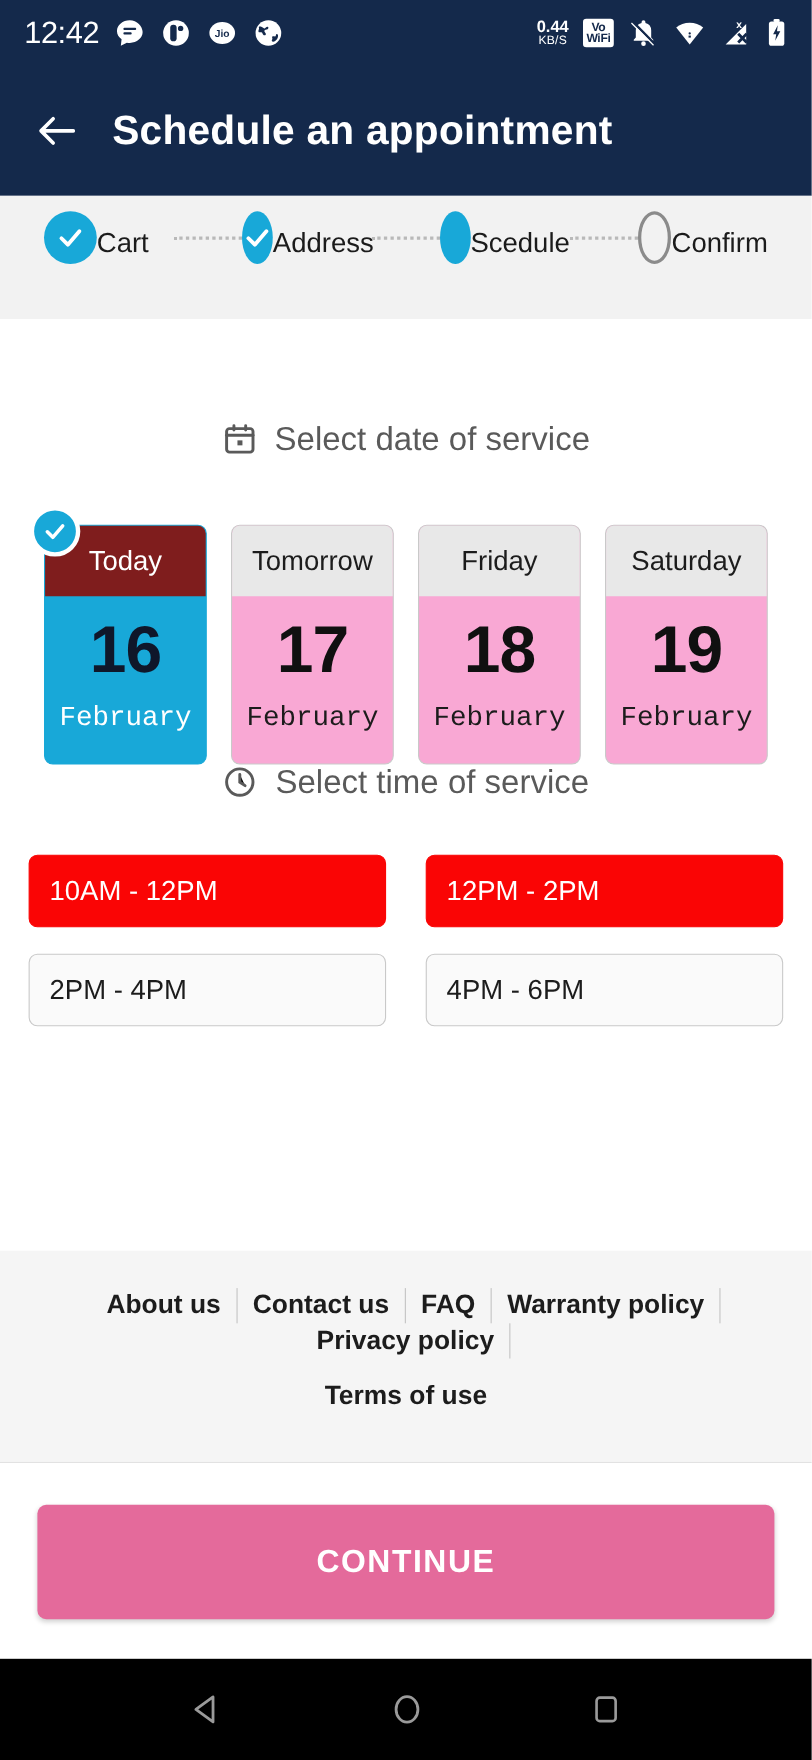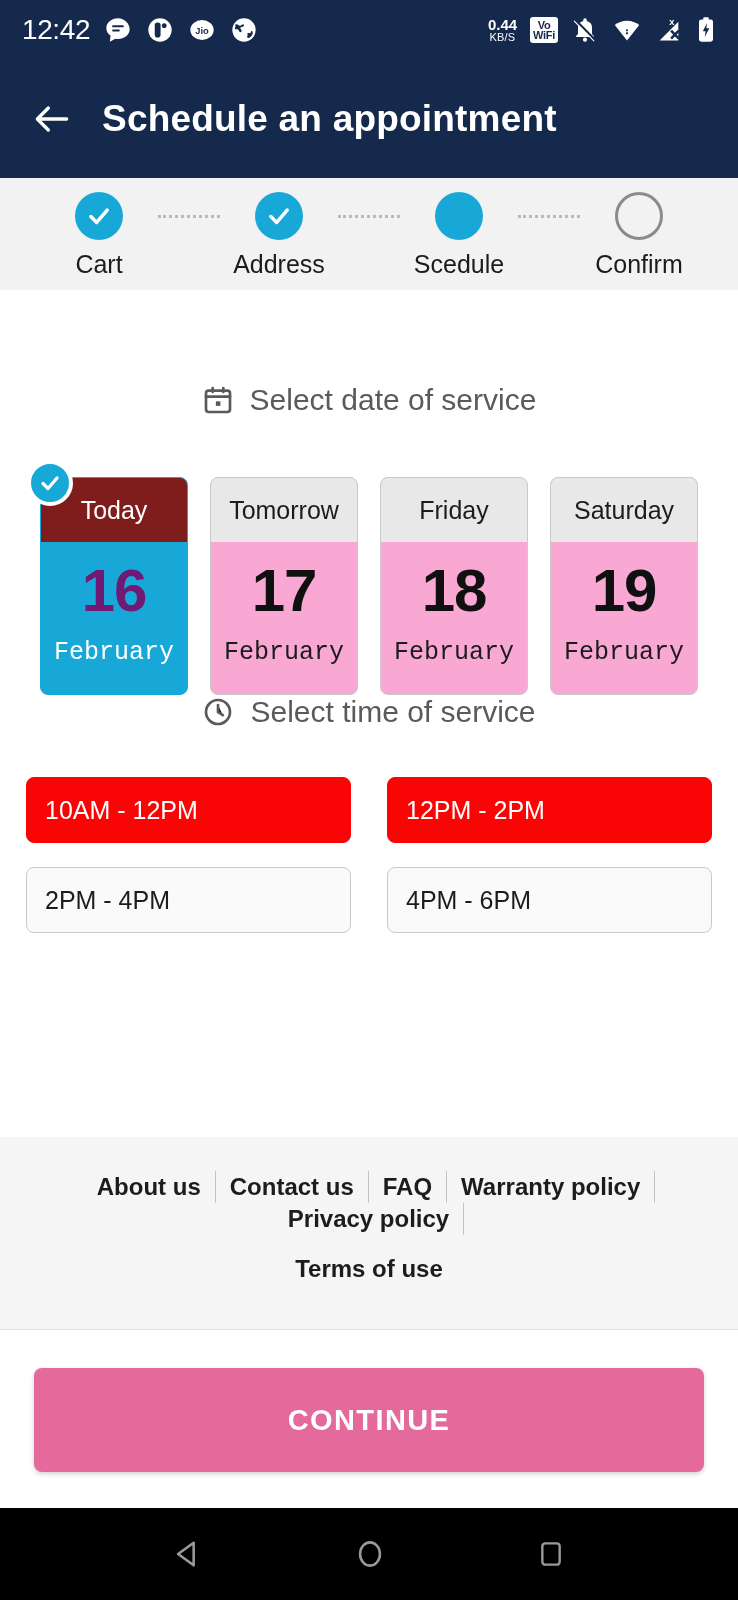--- a/index.html
+++ b/index.html
@@ -81,21 +81,21 @@
     background: #f2f2f2;
     height: 112px;
     flex: 0 0 auto;
     display: flex;
     align-items: flex-start;
     padding: 14px 40px 0 40px;
   }
   .step {
     width: 118px;
     display: flex;
-    flex-direction: column;
+    flex-direction: row;
     align-items: center;
     flex: 0 0 auto;
   }
   .step-dot {
     width: 48px;
     height: 48px;
     border-radius: 50%;
     display: flex;
     align-items: center;
     justify-content: center;
@@ -127,21 +127,21 @@
   
   .content {
     flex: 1 1 auto;
     background: #ffffff;
     display: flex;
     flex-direction: column;
     min-height: 0;
   }
   .section-head {
     display: flex;
-    align-items: center;
+    align-items: flex-start;
     justify-content: center;
     gap: 16px;
     color: #5a5a5a;
   }
   .section-head .s-title { font-size: 30px; color: #5a5a5a; }
   .date-head { margin-top: 93px; }
   .time-head { }
 
   
   .date-row {
@@ -188,21 +188,21 @@
     justify-content: center;
     font-size: 25px;
     color: #1c1c1c;
     font-family: Liberation Mono, monospace;
   }
   .date-card.selected {
     background: #18a8d8;
     border-color: #18a8d8;
   }
   .date-card.selected .d-head { background: #7f1d1d; color: #ffffff; text-align: right; }
-  .date-card.selected .d-num { color: #701a75; }
+  .date-card.selected .d-num { color: #0f172a; }
   .date-card.selected .d-month { color: #ffffff; }
   .sel-badge {
     position: absolute;
     top: -18px;
     left: -14px;
     width: 46px;
     height: 46px;
     border-radius: 50%;
     background: #18a8d8;
     border: 4px solid #ffffff;

